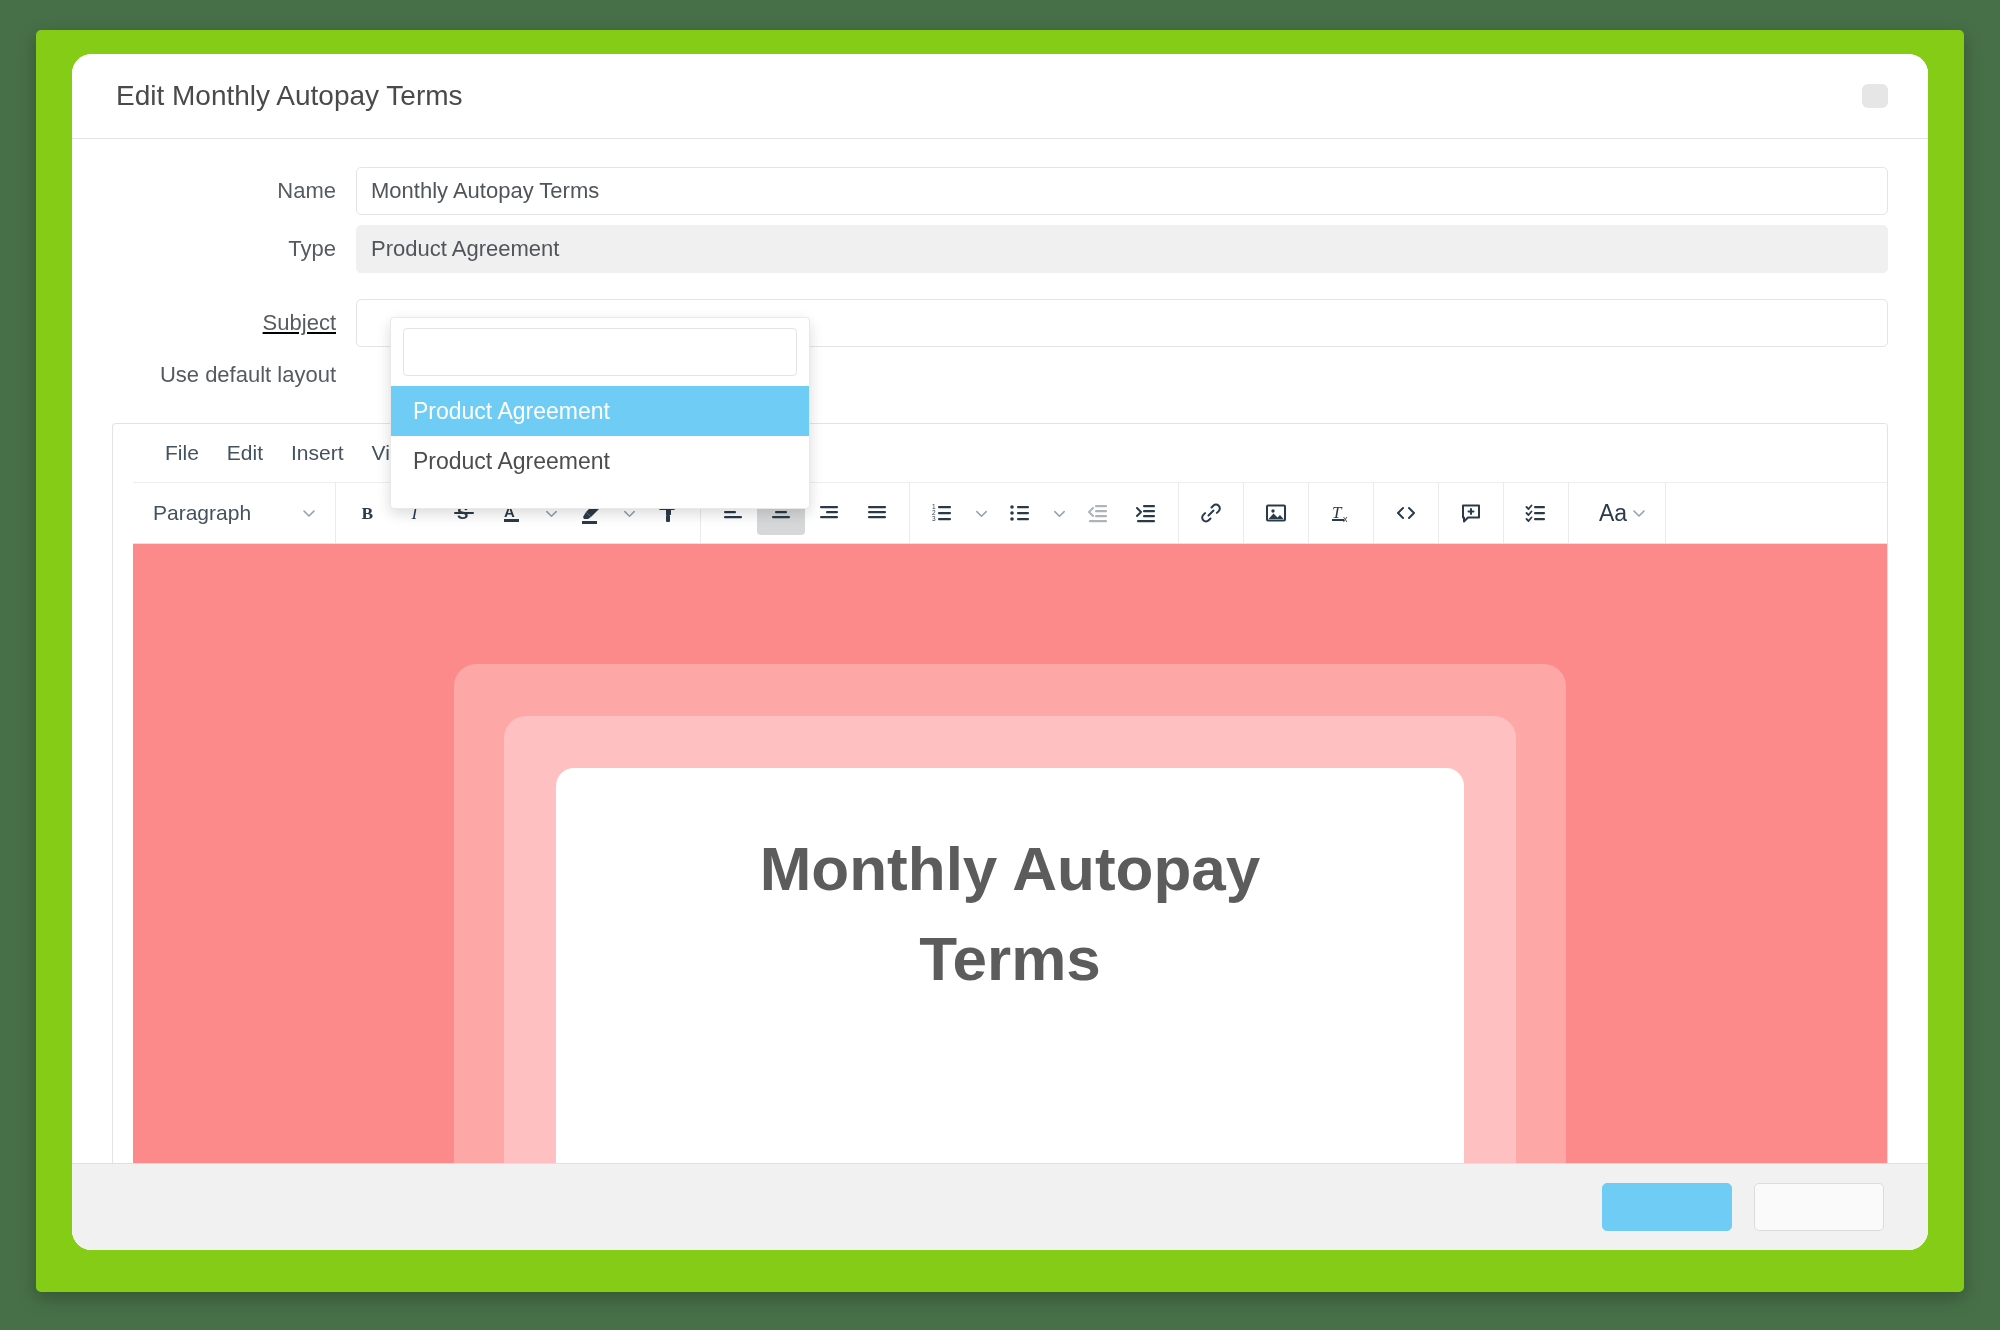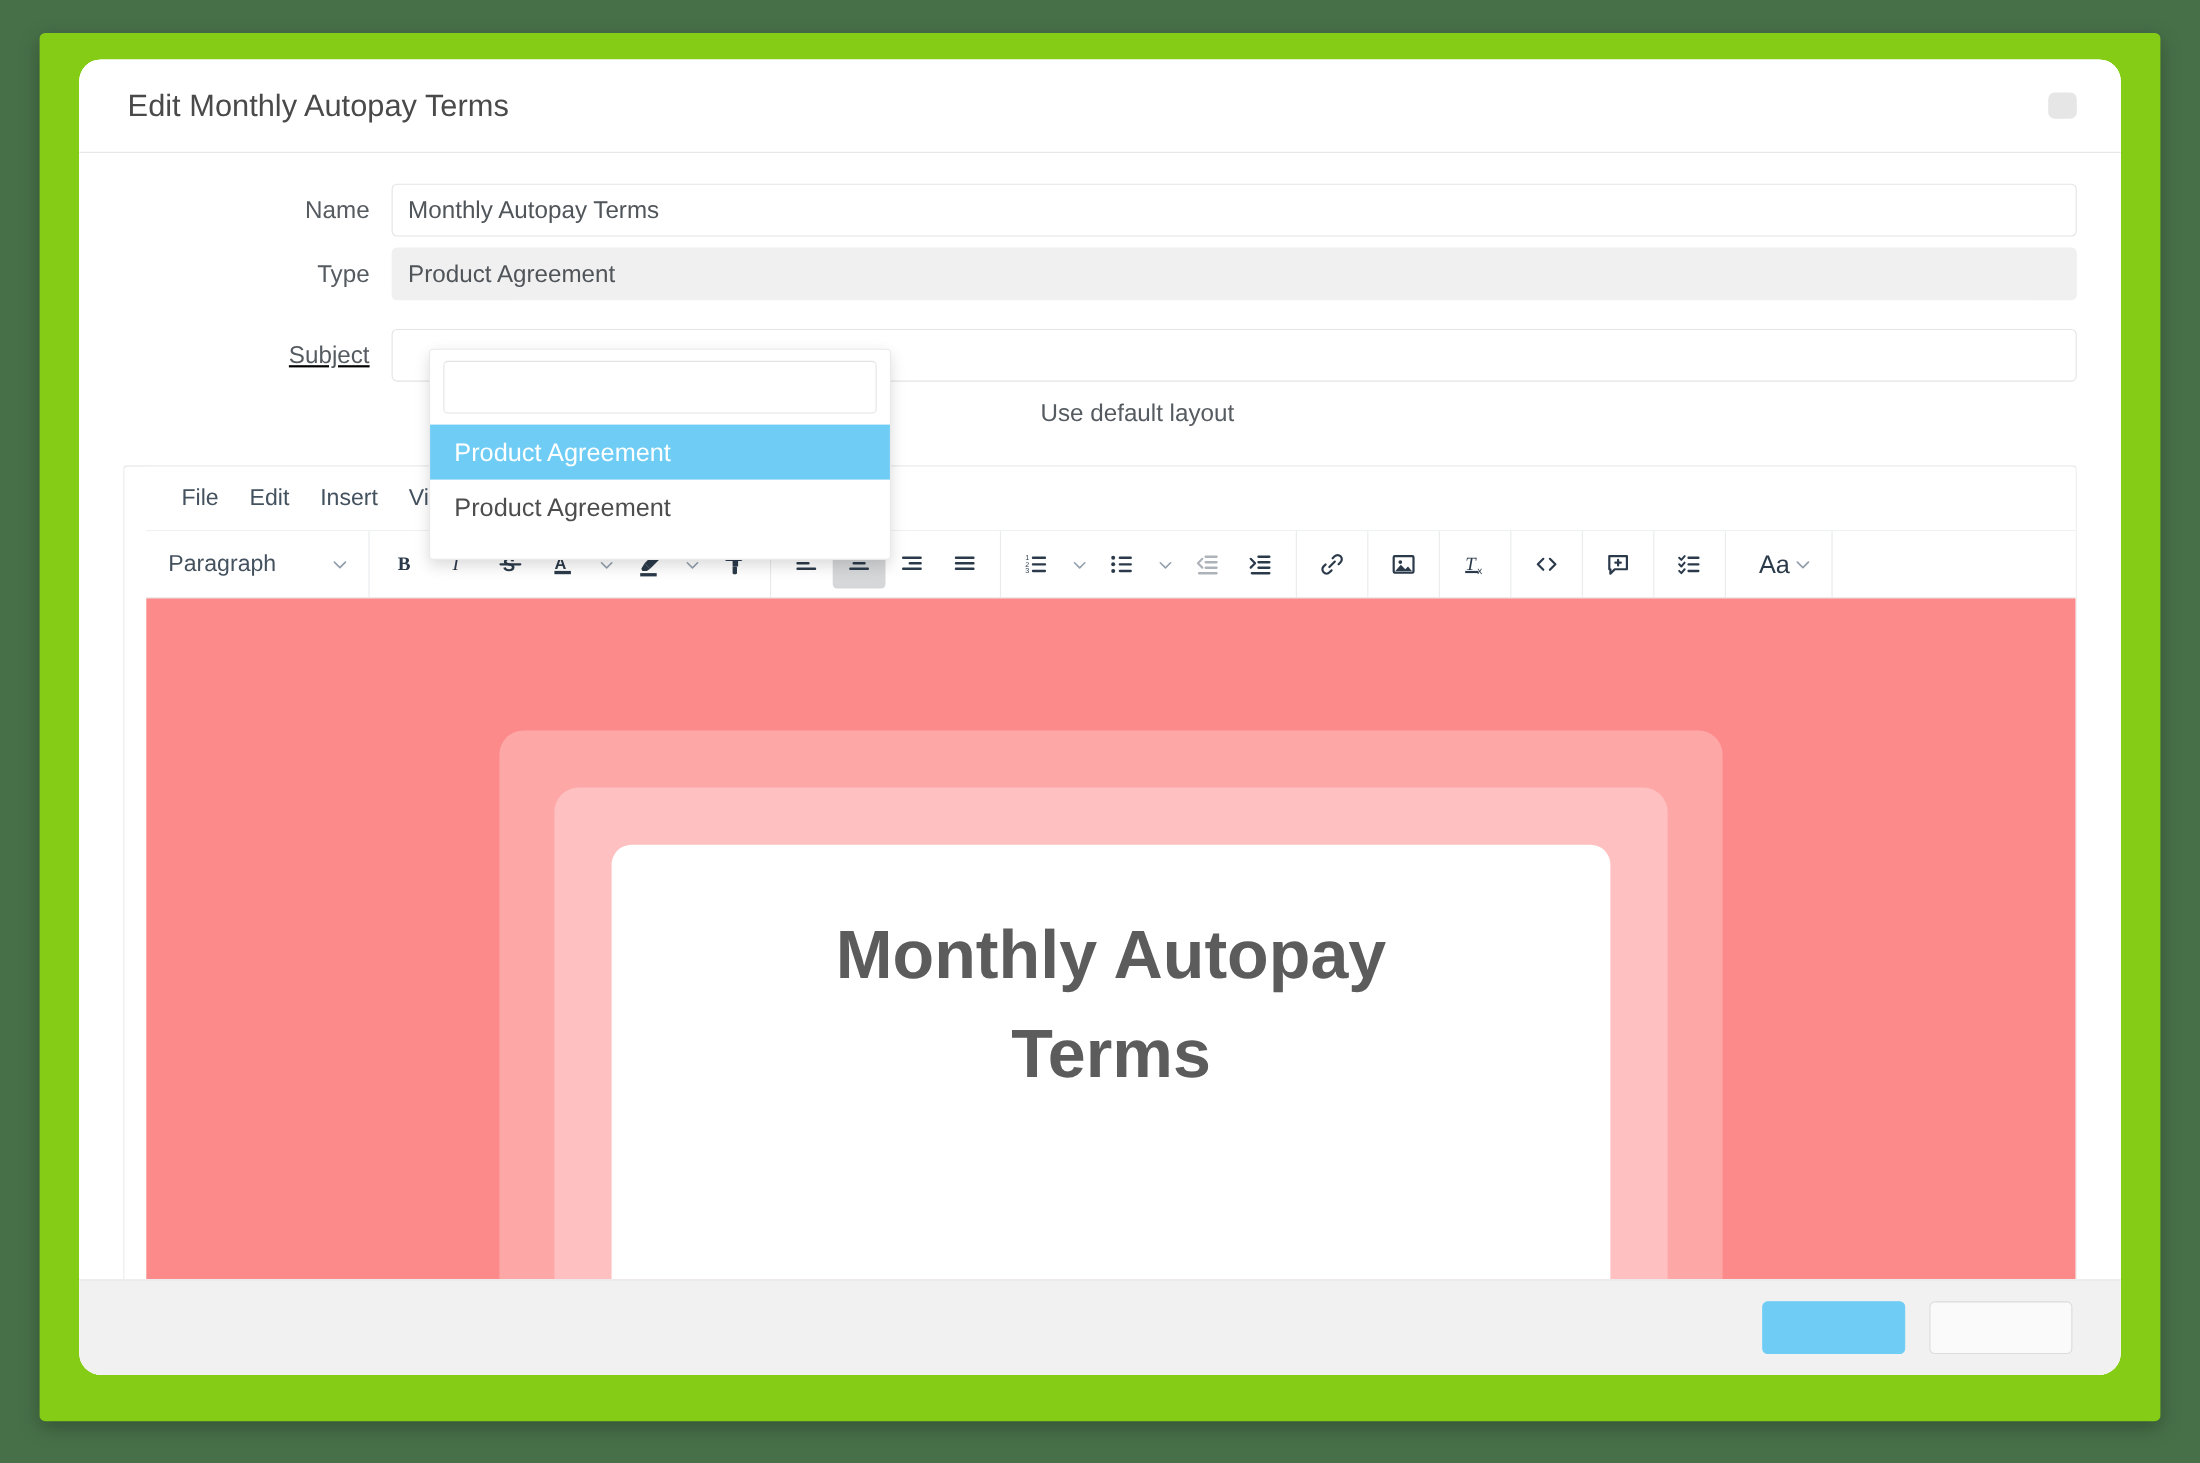--- a/index.html
+++ b/index.html
@@ -118,21 +118,21 @@
   }
   .input-disabled {
     background: #f0f0f0;
     border: 1px solid #f0f0f0;
     color: #50555a;
   }
 
   #row-name    { top: 28px; }
   #row-type    { top: 86px; }
   #row-subject { top: 160px; text-decoration: underline; }
-  #row-layout  { top: 224px; flex-direction: column; }
+  #row-layout  { top: 212px; }
 
   
   #subject-dropdown {
     position: absolute;
     left: 318px;
     top: 178px;
     width: 418px;
     background: #ffffff;
     border: 1px solid #e9e9e9;
     border-radius: 4px;

